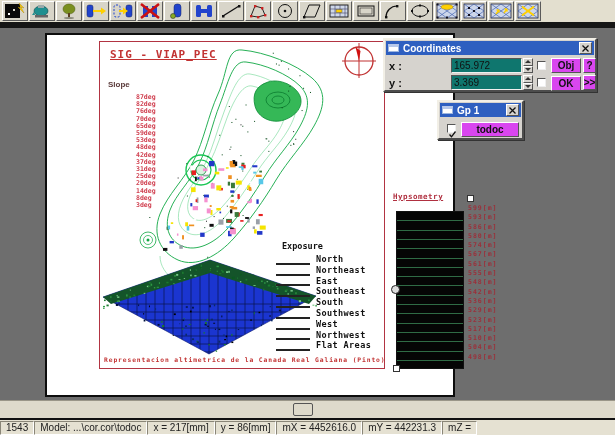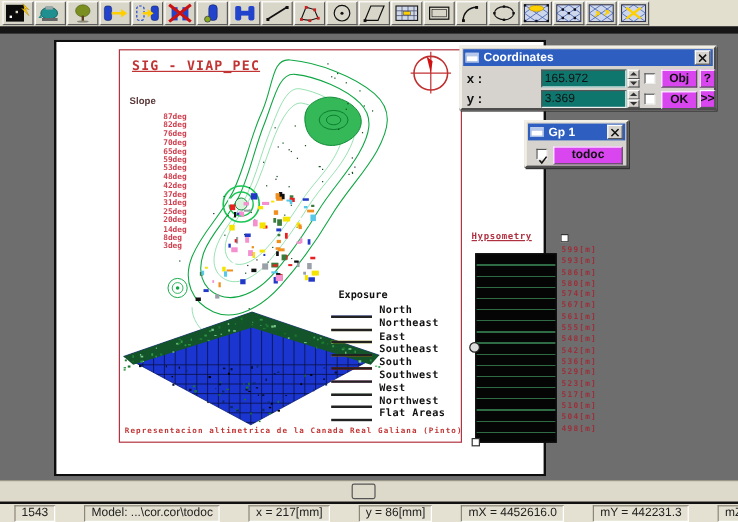--- a/index.html
+++ b/index.html
@@ -84,21 +84,21 @@
              border-color:#fff #555 #555 #fff; font-size:10px; font-weight:bold; color:#111;
              display:flex; align-items:center; justify-content:center; }
 
   
   .scroll-strip { position:absolute; left:0; bottom:17px; width:615px; height:18px; background:#dedacb;
                   border-top:1px solid #9a9688; }
   .scroll-thumb { position:absolute; left:293px; top:2px; width:20px; height:13px; background:#dedacb;
                   border:1px solid #555; border-radius:2px; }
   .statusbar { position:absolute; left:0; bottom:0; width:615px; height:17px; background:#e5e1d2;
                border-top:2px solid #111; display:flex; align-items:center; }
-  .seg { border:1px solid; border-color:#8a8678 #ffffff #ffffff #8a8678; margin:0 12px; padding:0 5px;
+  .seg { border:1px solid; border-color:#8a8678 #ffffff #ffffff #8a8678; margin:0 0; padding:0 5px;
          font-size:10px; color:#222; line-height:12px; white-space:nowrap; }
 </style>
 </head>
 <body>
 
 <div class="screen">
 
   <div class="toolbar">
     <div class="tb-btn">
       <svg width="22" height="16">

